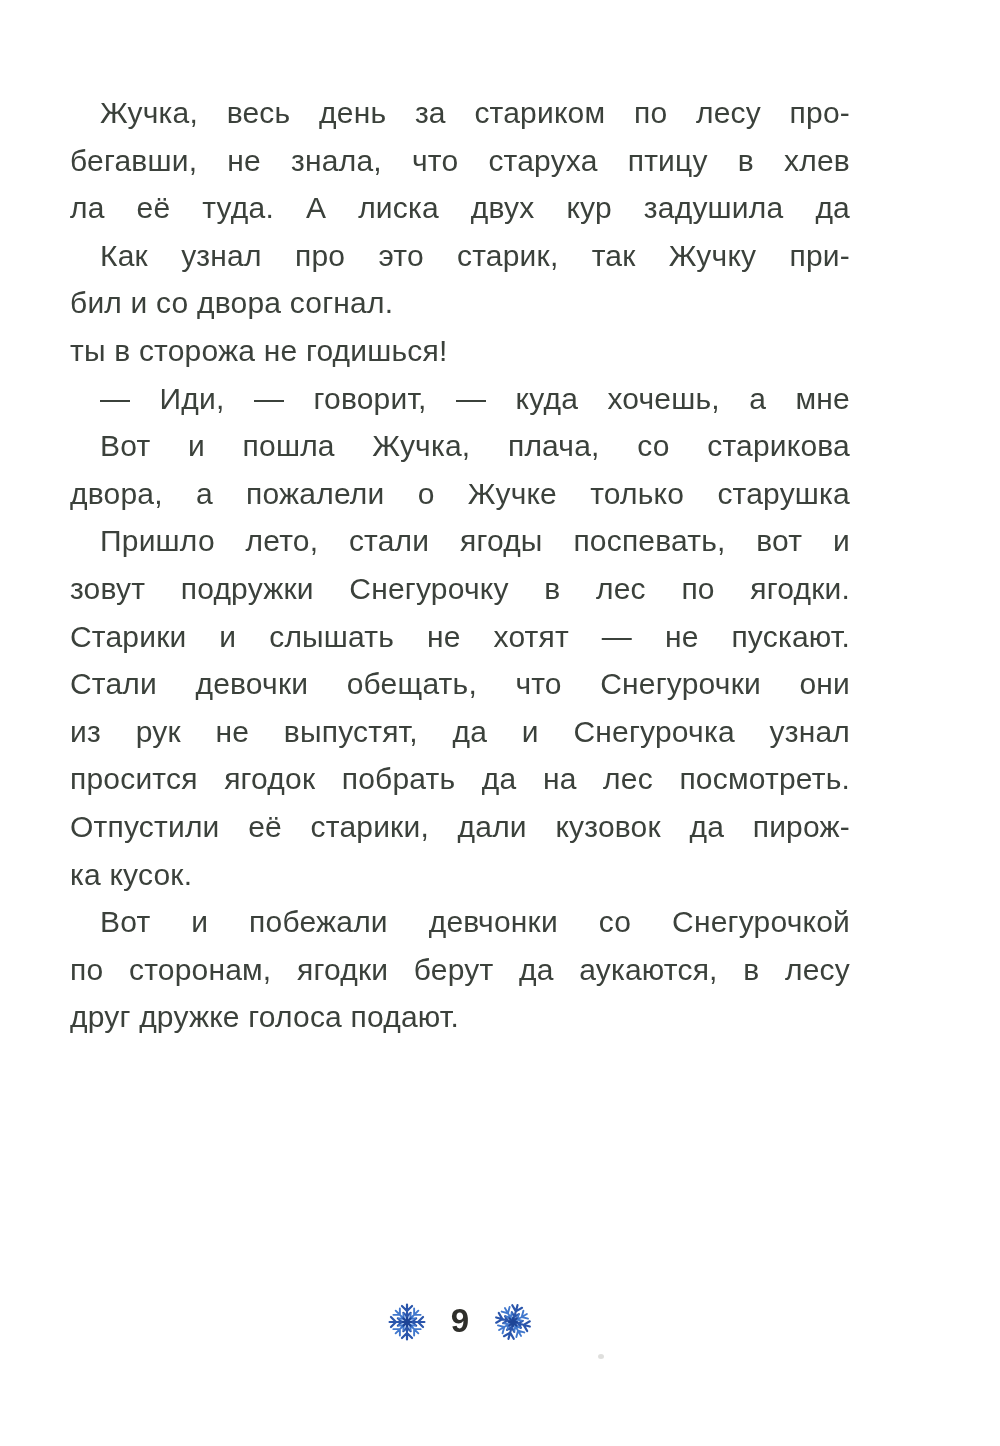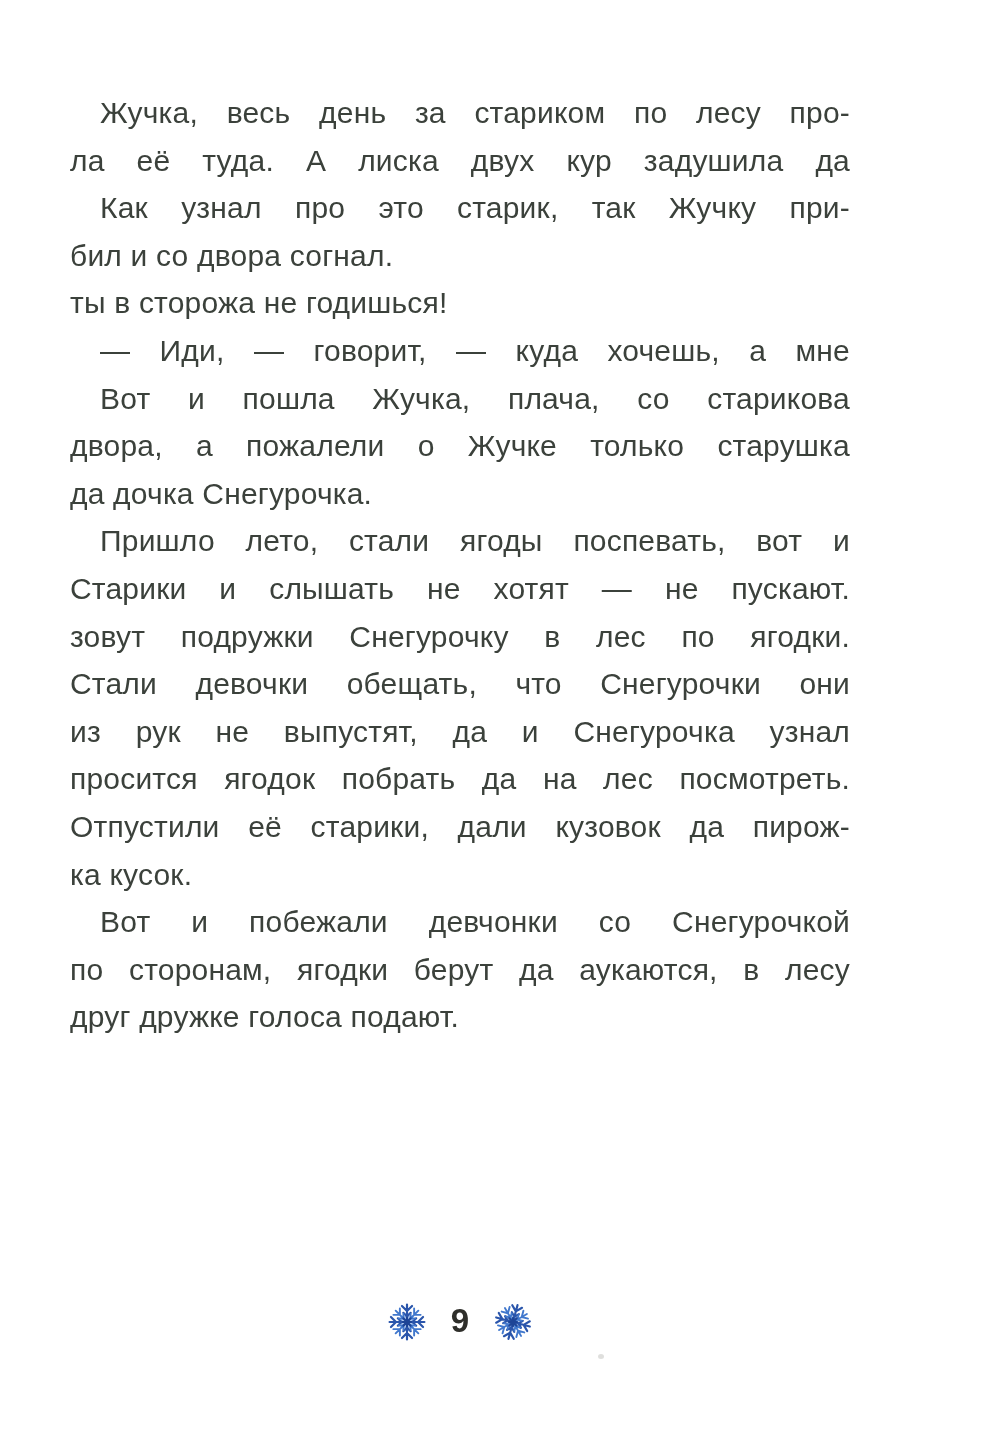--- a/index.html
+++ b/index.html
@@ -74,39 +74,39 @@
   }
 </style>
 </head>
 <body>
 
 <div class="page">
 
   <main class="text-block" id="text-block">
       <div class="paragraph">
         <div class="line first">Жучка, весь день за стариком по лесу про-</div>
+        <div class="line">бегавши, не знала, что старуха птицу в хлев</div>
         <div class="line">ла её туда. А лиска двух кур задушила да</div>
       </div>
       <div class="paragraph">
         <div class="line first">Как узнал про это старик, так Жучку при-</div>
         <div class="line last">бил и со двора согнал.</div>
       </div>
       <div class="paragraph">
         <div class="line last">ты в сторожа не годишься!</div>
         <div class="line first">— Иди, — говорит, — куда хочешь, а мне</div>
       </div>
       <div class="paragraph">
         <div class="line first">Вот и пошла Жучка, плача, со старикова</div>
         <div class="line">двора, а пожалели о Жучке только старушка</div>
-        <div class="line last">да дочка Снегурочка.</div>
       </div>
       <div class="paragraph">
         <div class="line first">Пришло лето, стали ягоды поспевать, вот и</div>
+        <div class="line">зовут подружки Снегурочку в лес по ягодки.</div>
         <div class="line">Старики и слышать не хотят — не пускают.</div>
-        <div class="line">зовут подружки Снегурочку в лес по ягодки.</div>
         <div class="line">Стали девочки обещать, что Снегурочки они</div>
         <div class="line">из рук не выпустят, да и Снегурочка узнал</div>
         <div class="line">просится ягодок побрать да на лес посмотреть.</div>
         <div class="line">Отпустили её старики, дали кузовок да пирож-</div>
         <div class="line last">ка кусок.</div>
       </div>
       <div class="paragraph">
         <div class="line first">Вот и побежали девчонки со Снегурочкой</div>
         <div class="line">по сторонам, ягодки берут да аукаются, в лесу</div>
         <div class="line last">друг дружке голоса подают.</div>

